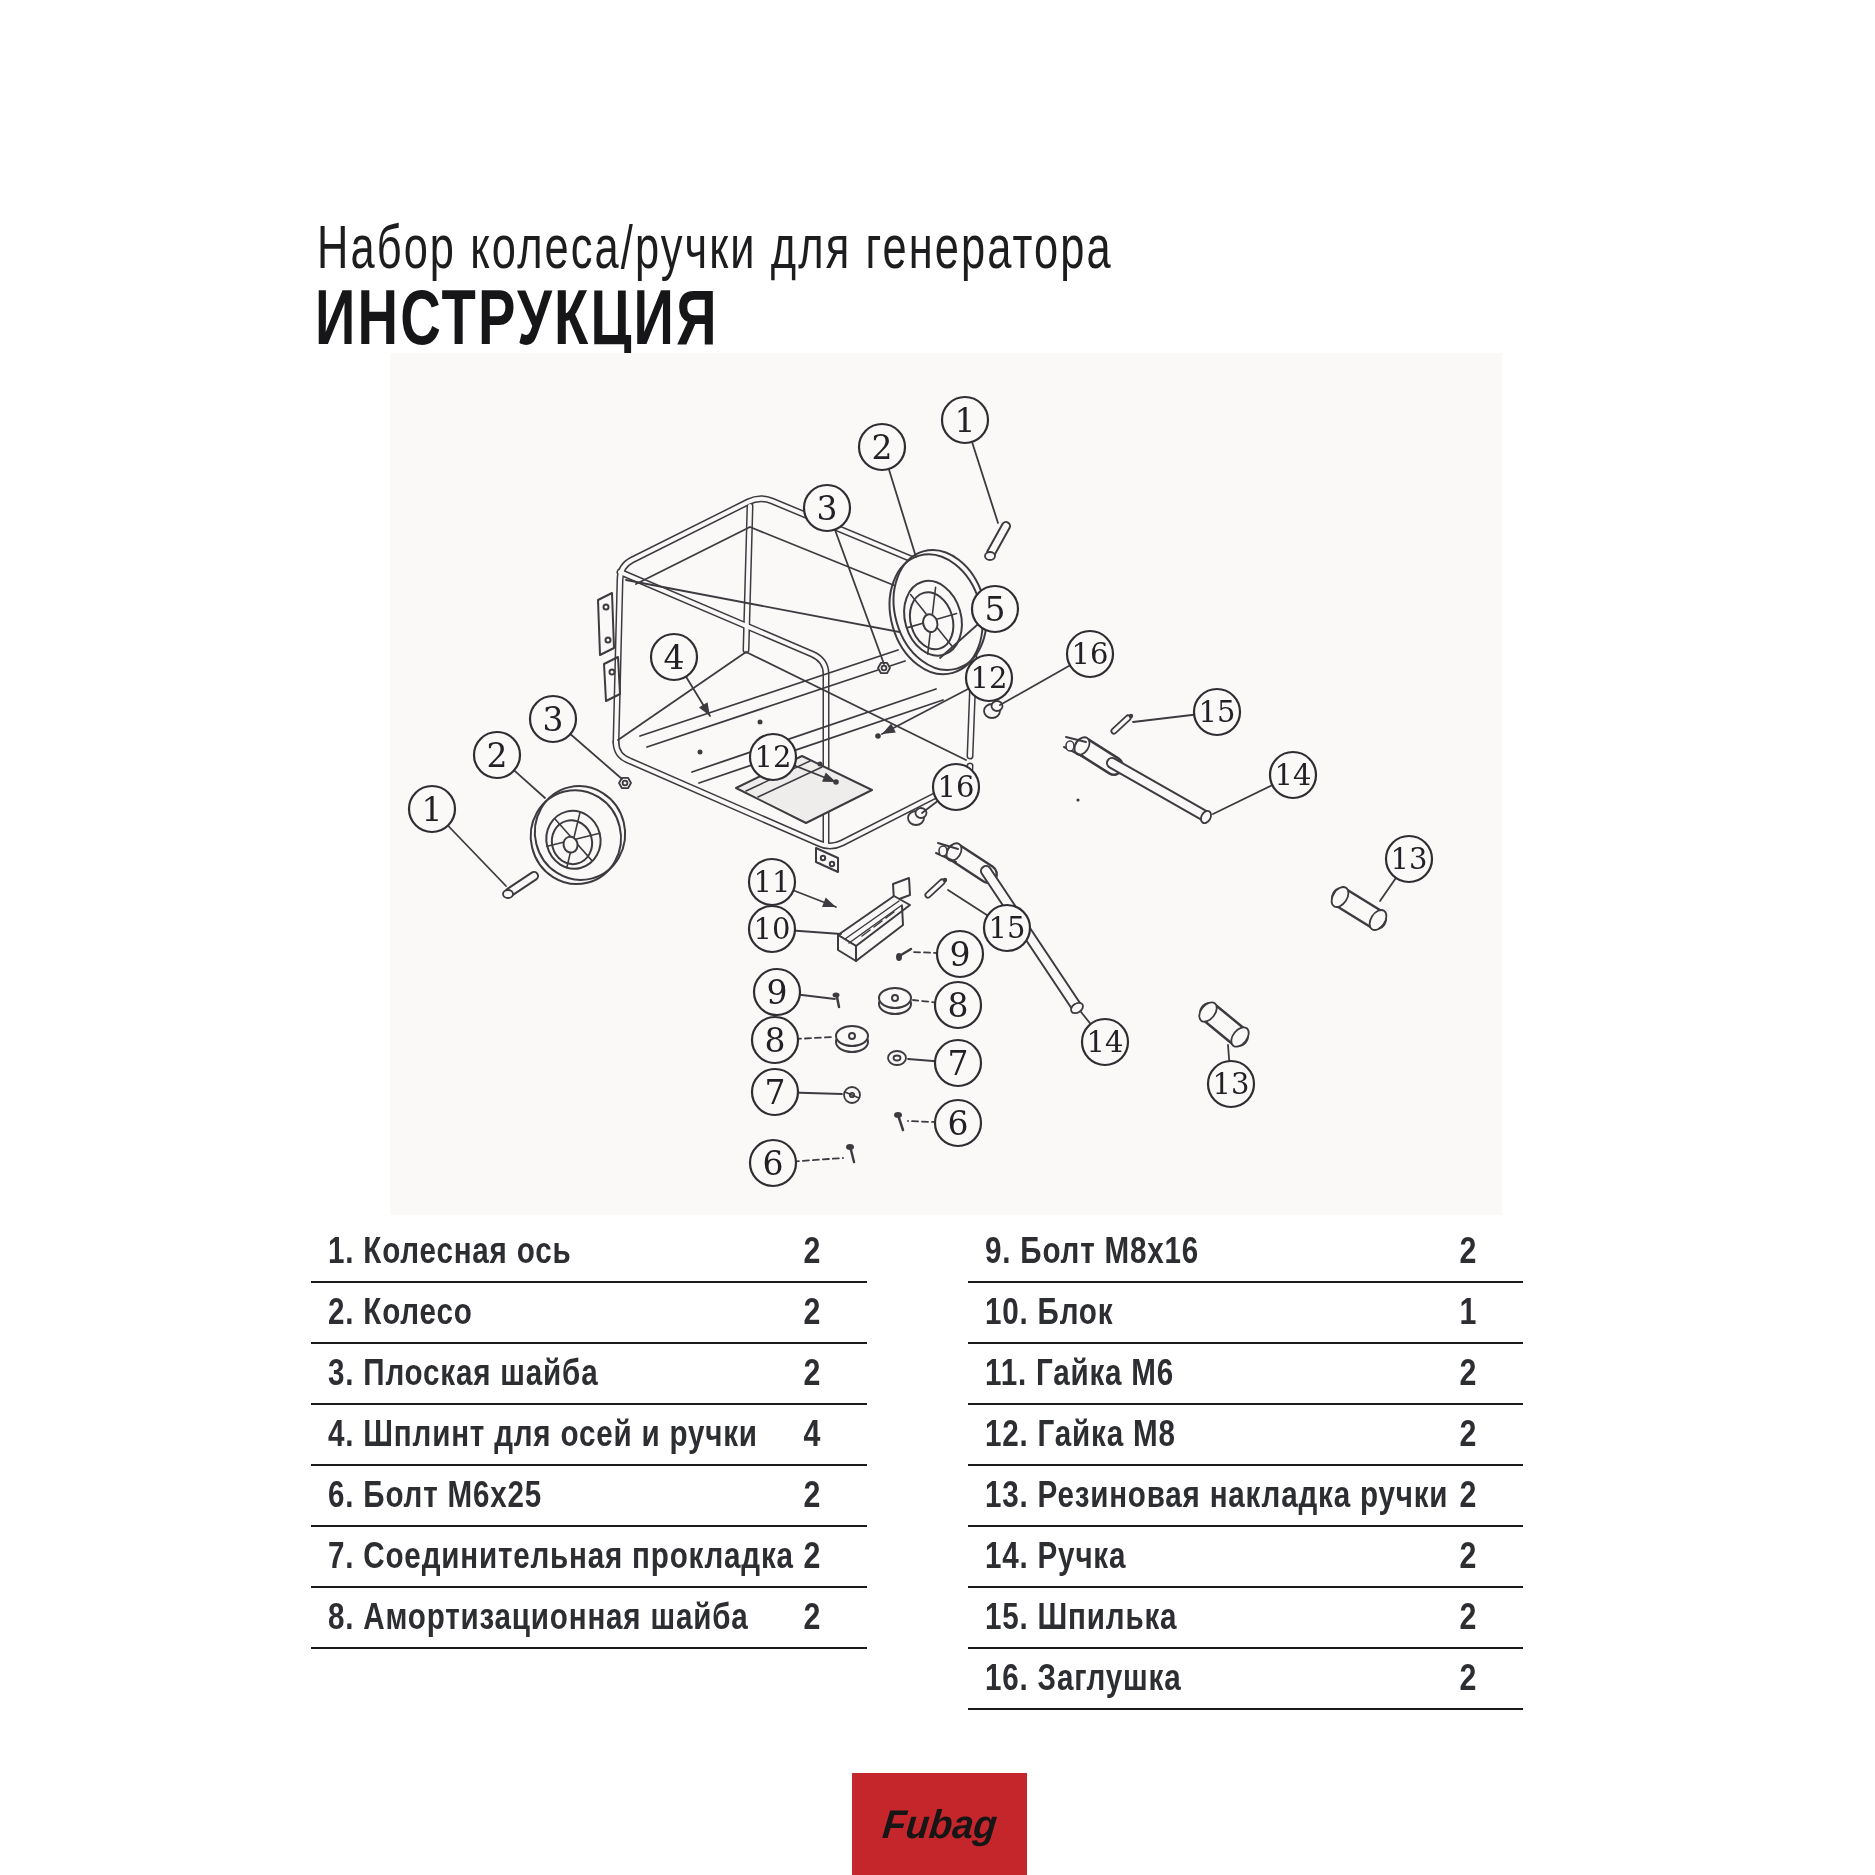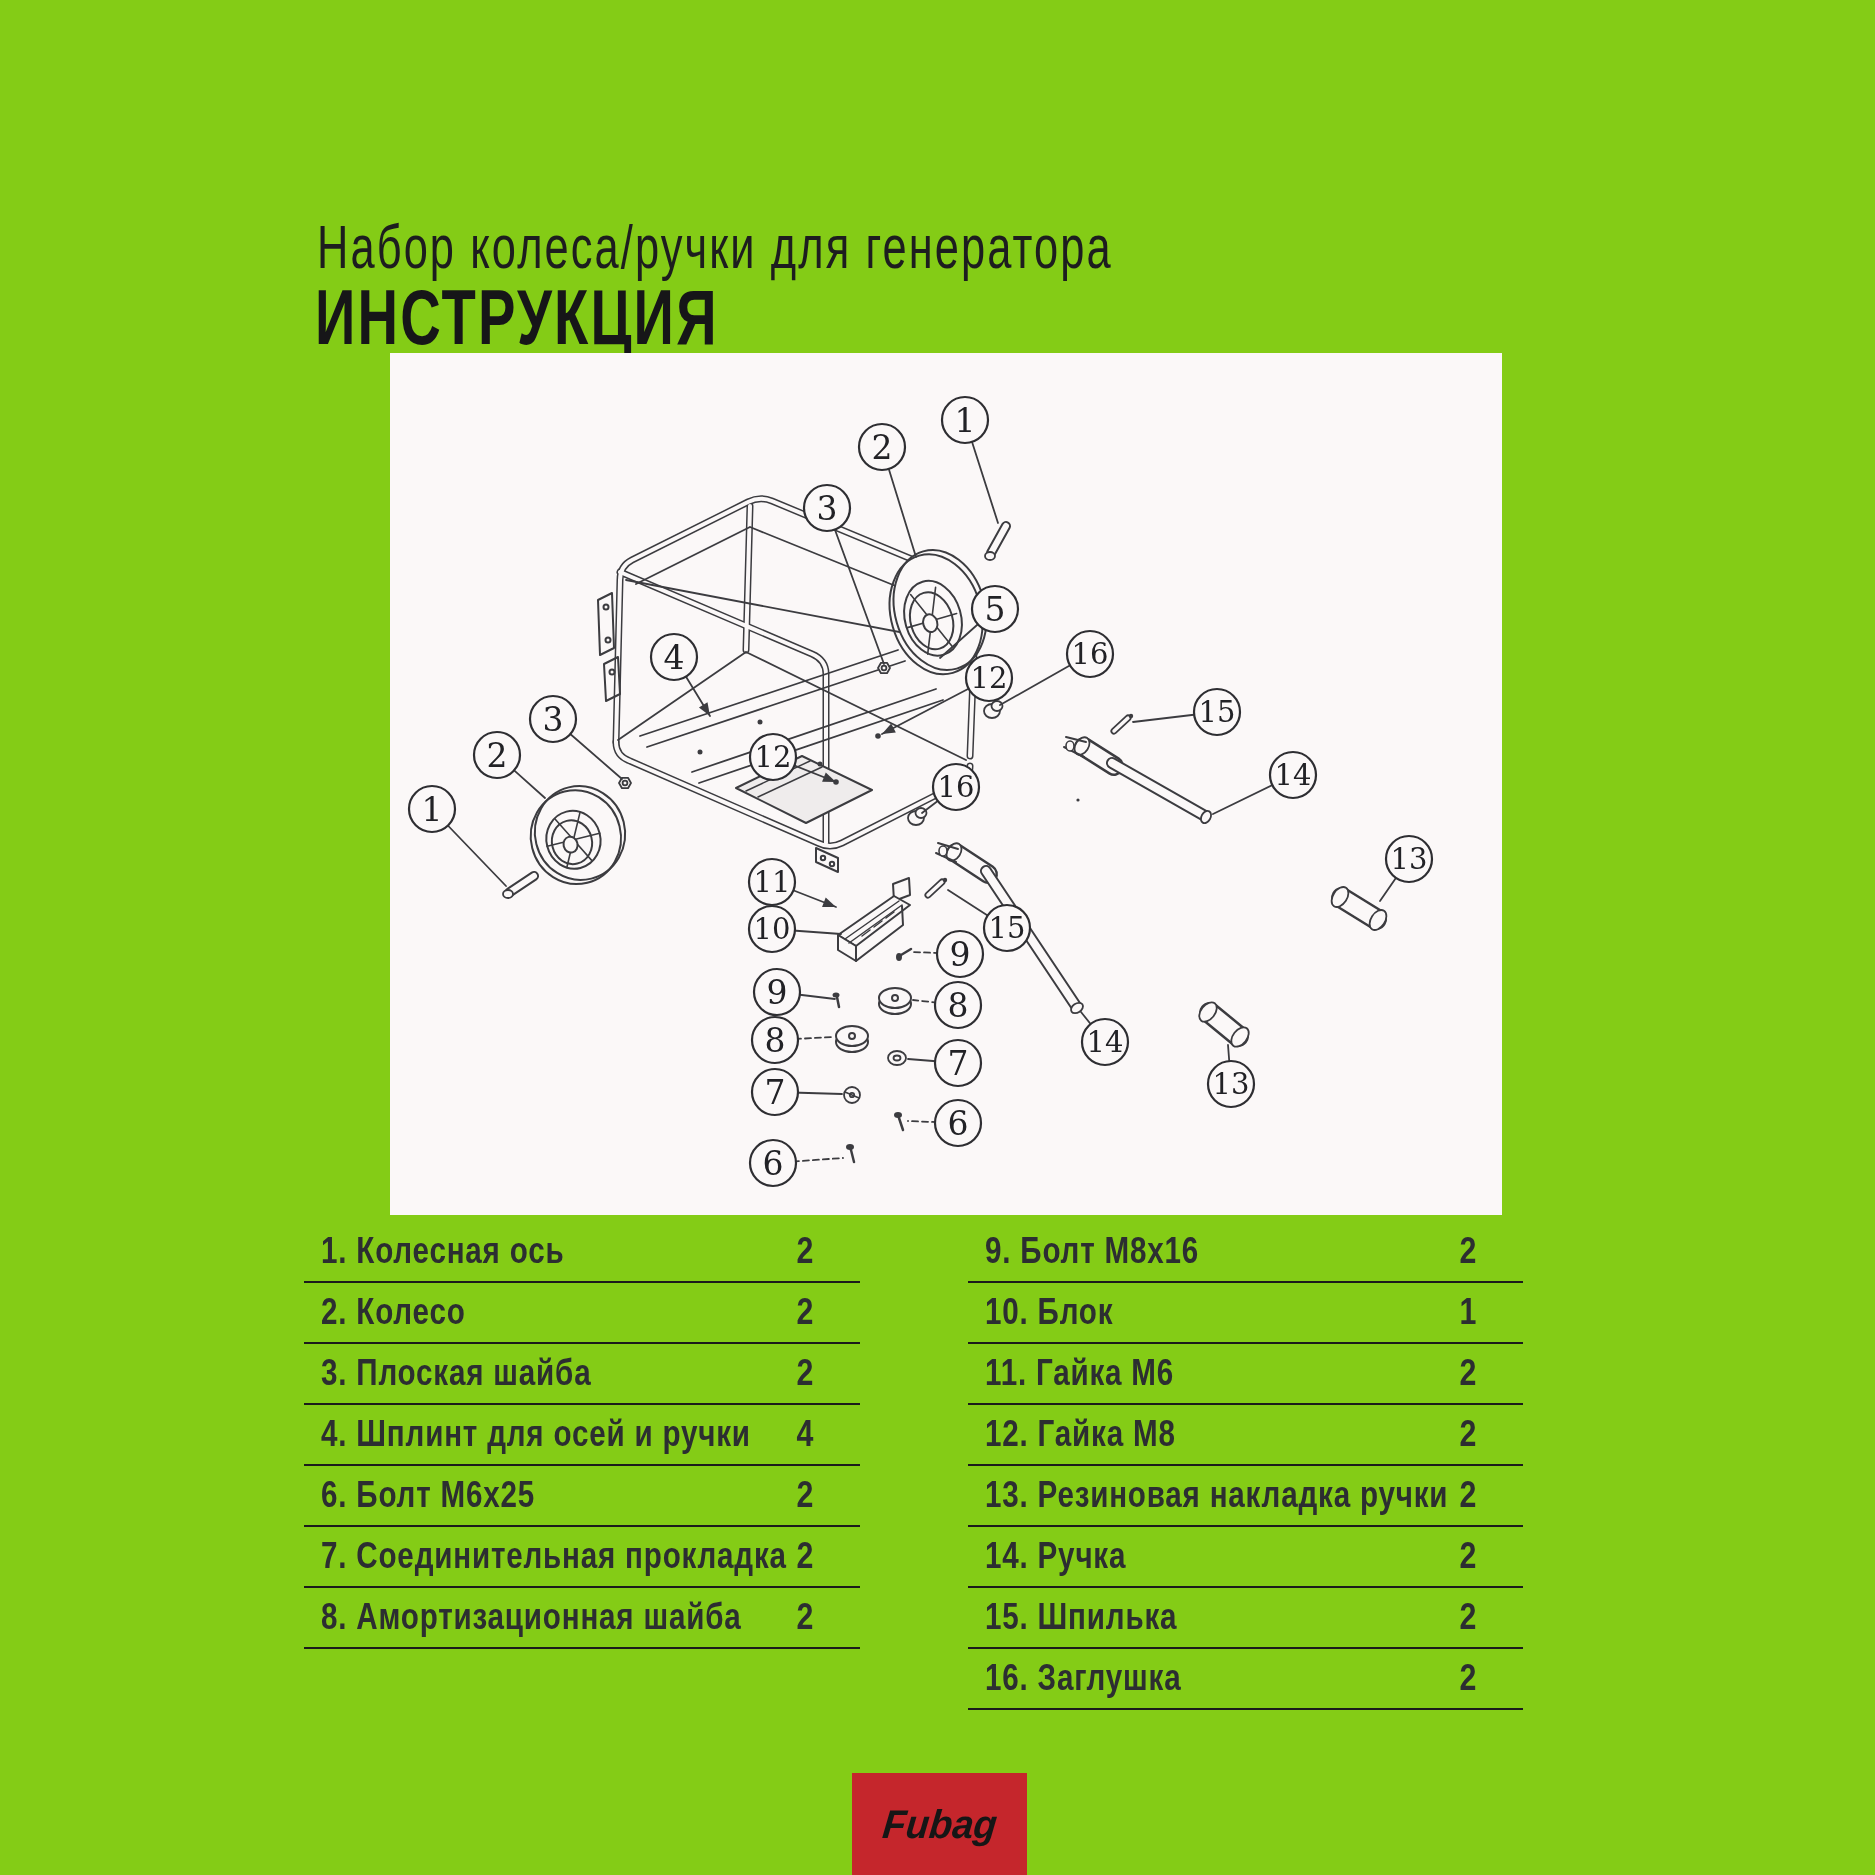--- a/index.html
+++ b/index.html
@@ -1,38 +1,38 @@
 <!DOCTYPE html>
 <html><head>
 <meta charset="utf-8">
 <style>
   html,body { margin:0; padding:0; background:#e8e8e8; }
   .page {
-    position:relative; width:1875px; height:1875px; background:#84cc16;
+    position:relative; width:1875px; height:1875px; background:#ffffff;
     font-family:"Liberation Sans", sans-serif; overflow:hidden; margin:0 auto;
   }
   .subtitle {
     position:absolute; left:317px; top:211px;
     font-size:62px; font-weight:400; color:#1d1d1f; letter-spacing:3px;
     white-space:nowrap; display:inline-block;
     transform:scaleX(0.70); transform-origin:left top;
   }
   .big-title {
     position:absolute; left:315px; top:272px;
     font-size:78px; font-weight:700; color:#161618; letter-spacing:3px;
     white-space:nowrap; display:inline-block;
     transform:scaleX(0.72); transform-origin:left top;
   }
   .diagram {
     position:absolute; left:390px; top:353px; width:1112px; height:862px;
     background:#fbf8f8;
   }
   .diagram svg { position:absolute; left:0; top:0; width:100%; height:100%; }
   .parts-col { position:absolute; top:1222px; }
-  .parts-col.left  { left:304px;  width:556px; }
+  .parts-col.left  { left:311px;  width:556px; }
   .parts-col.right { left:968px; width:555px; }
   .prow {
     position:relative; height:59px; border-bottom:2px solid #1b1b1b;
   }
   .plabel {
     position:absolute; left:17px; top:0; line-height:57px;
     font-size:37px; font-weight:700; color:#2c2e31; letter-spacing:1px;
     white-space:nowrap; display:inline-block;
     transform:scaleX(0.80); transform-origin:left center;
   }

